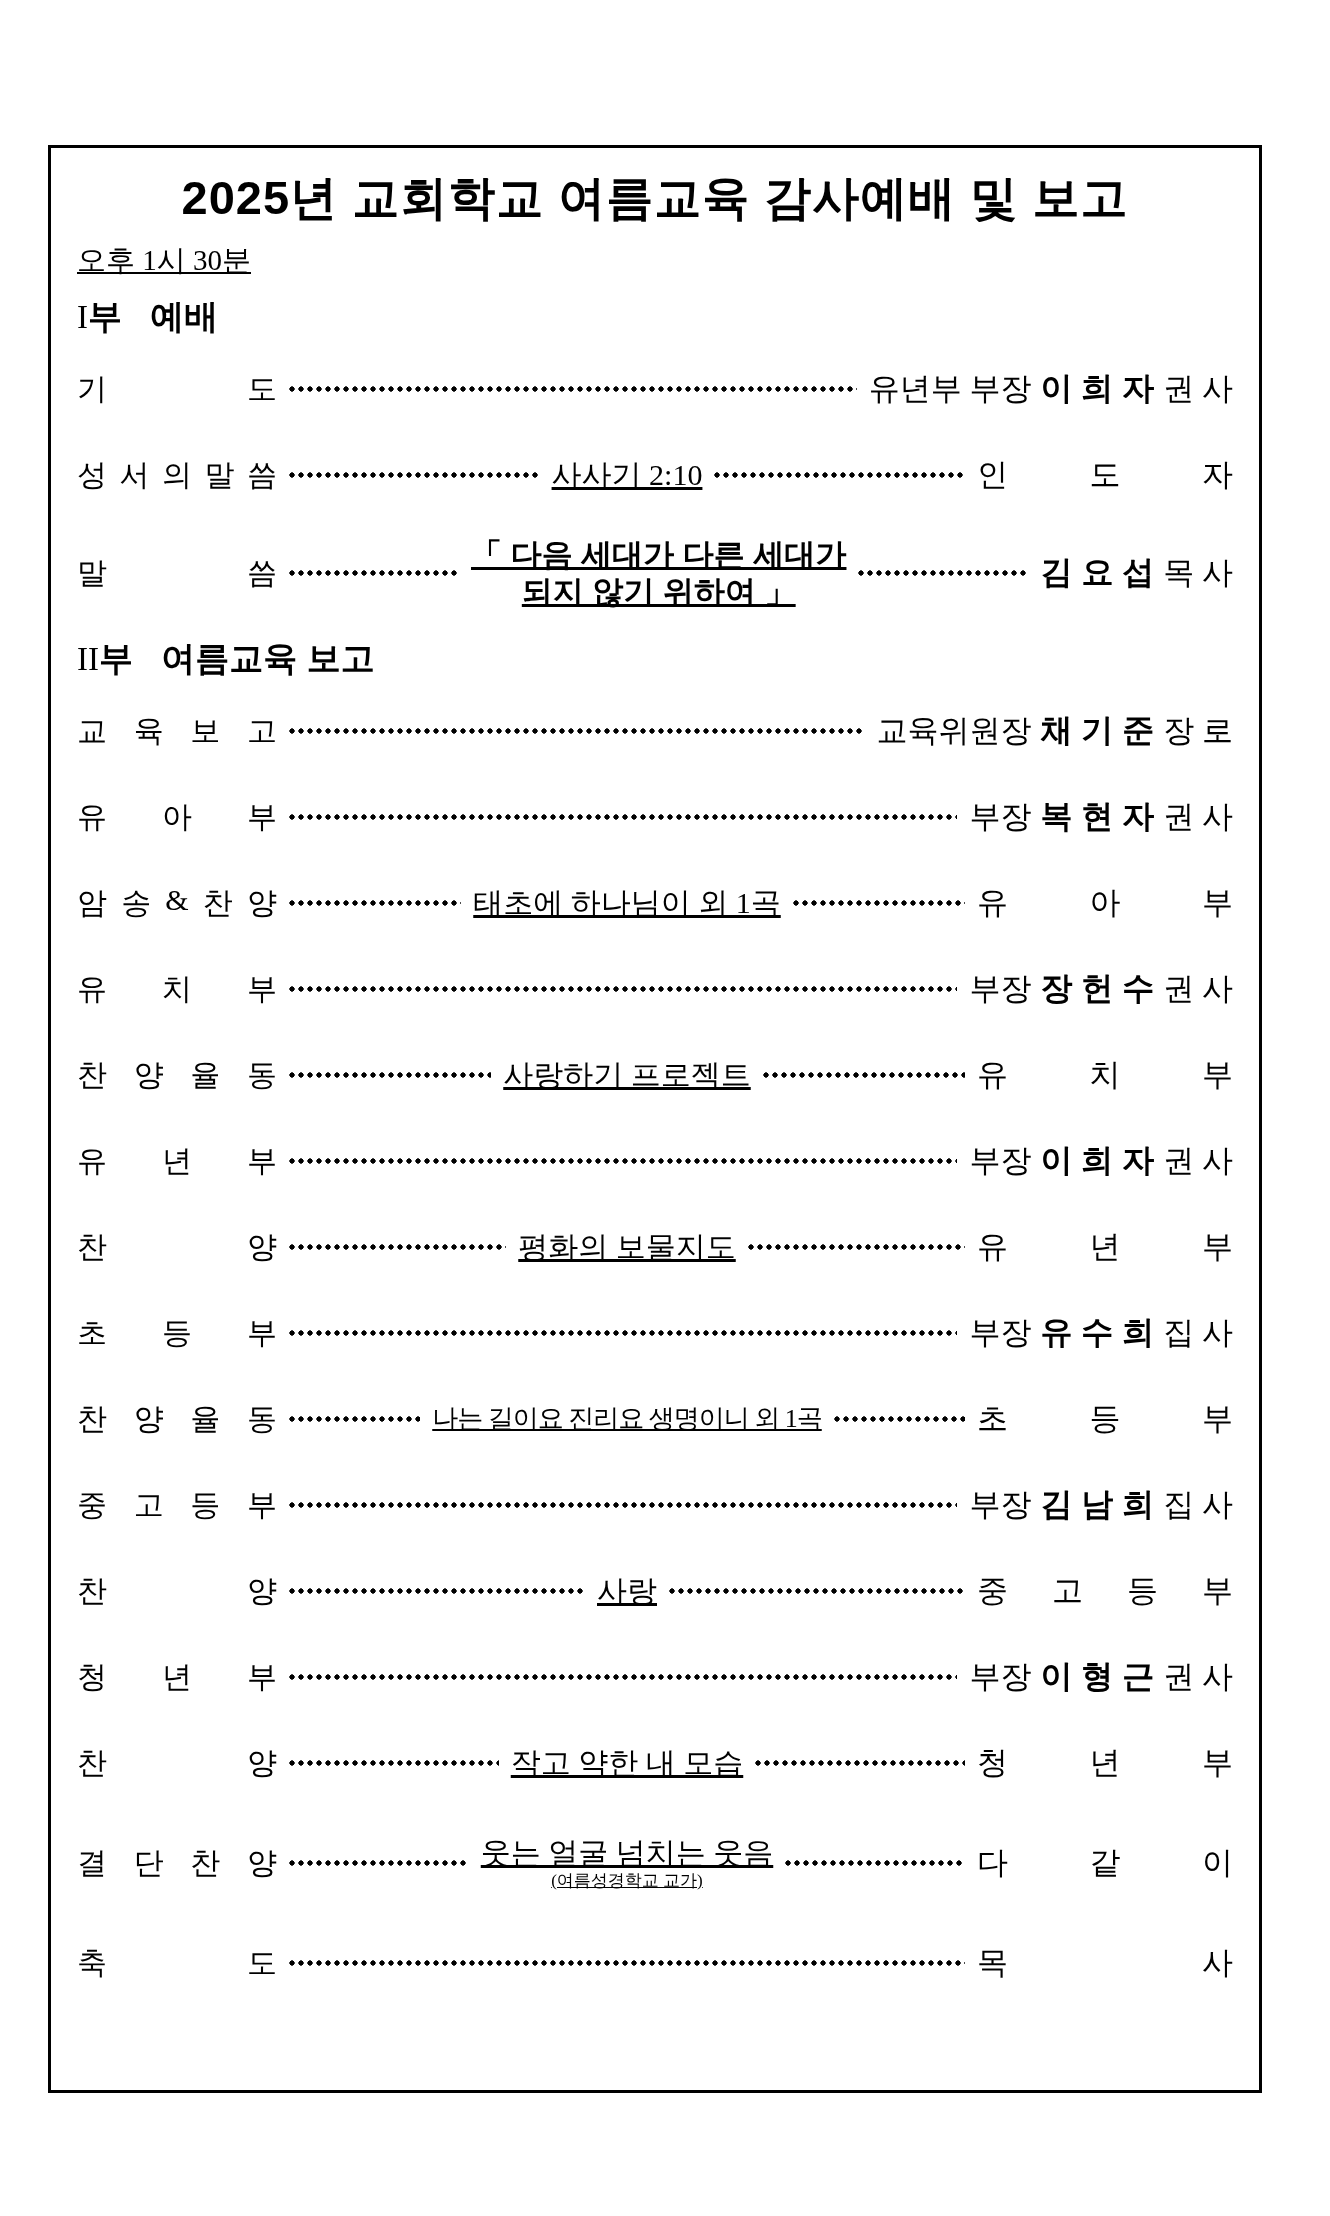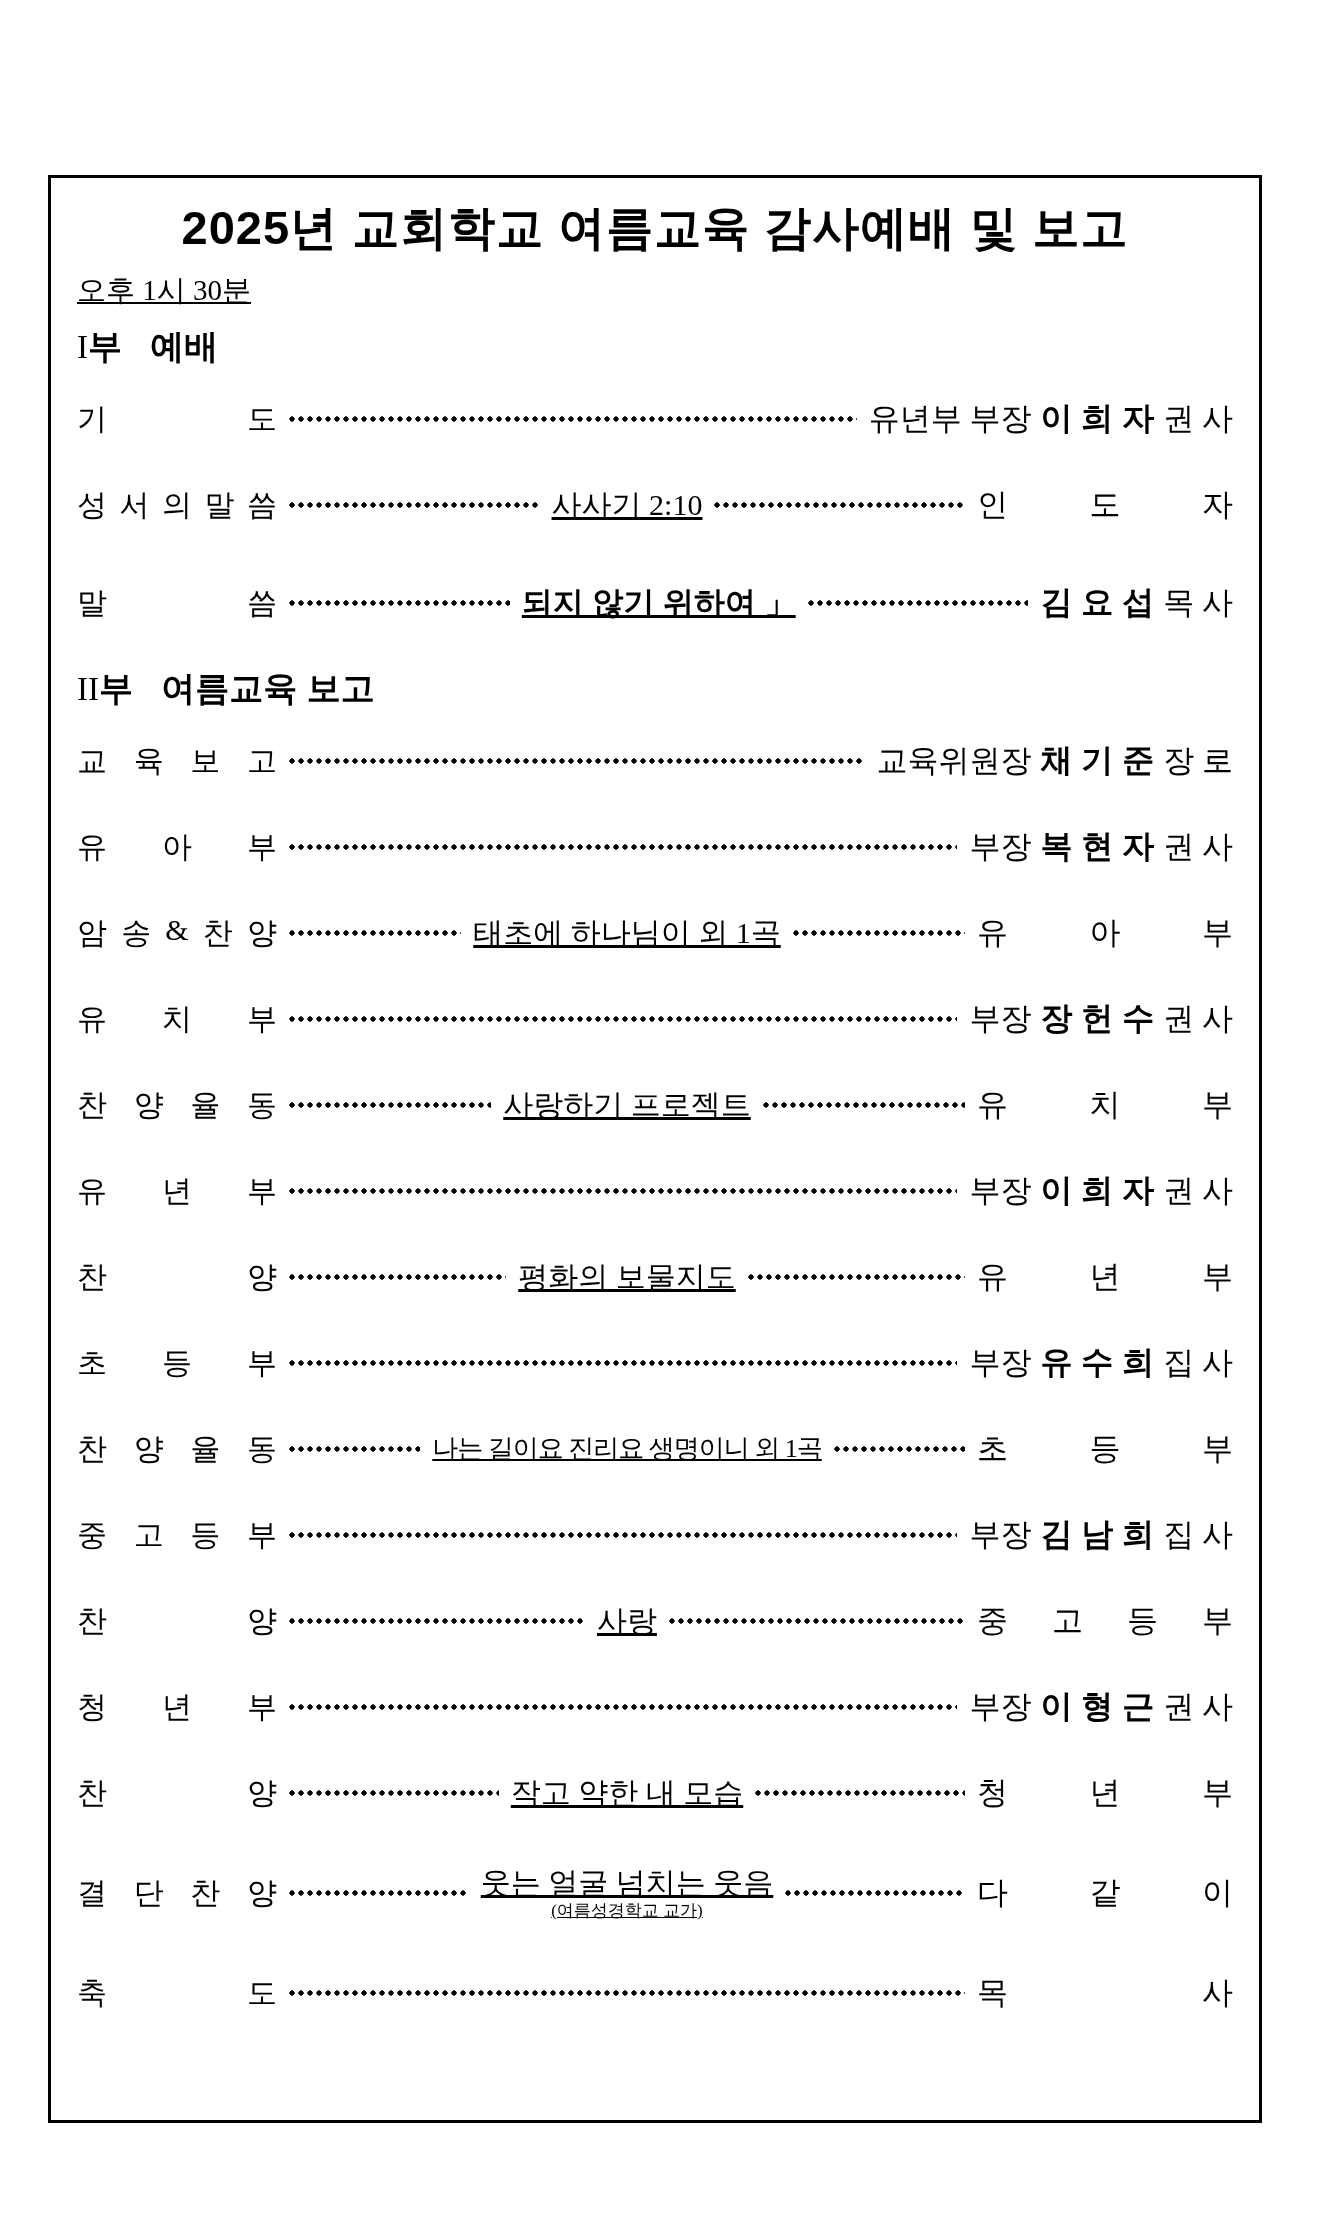--- a/index.html
+++ b/index.html
@@ -11,21 +11,20 @@
     position:relative;
   }
   .doc{
     position:absolute;
     left:48px; top:145px;
     width:1214px; height:1948px;
     border:3px solid #000;
     box-sizing:border-box;
     padding:14px 26px 0 26px;
     overflow:hidden;
-    margin-top:30px;
   }
   .title{
     font-family:"Liberation Sans", sans-serif;
     font-weight:700;
     font-size:47px;
     text-align:center;
     height:72px;
     line-height:72px;
     letter-spacing:1px;
     white-space:nowrap;
@@ -155,20 +154,21 @@
         </div>
   </div>
 
   <div class="row tall">
     <div class="label">
           <span>말</span>
           <span>씀</span>
         </div>
     <div class="leader"></div>
     <div class="middle">
+          <div class="m-line m-bold">「 다음 세대가 다른 세대가</div>
           <div class="m-line m-bold">되지 않기 위하여 」</div>
         </div>
     <div class="leader leader-after"></div>
     <div class="value">
           <span class="person-name">김 요 섭</span>
           <span class="person-role">목 사</span>
         </div>
   </div>
 </div>
 

